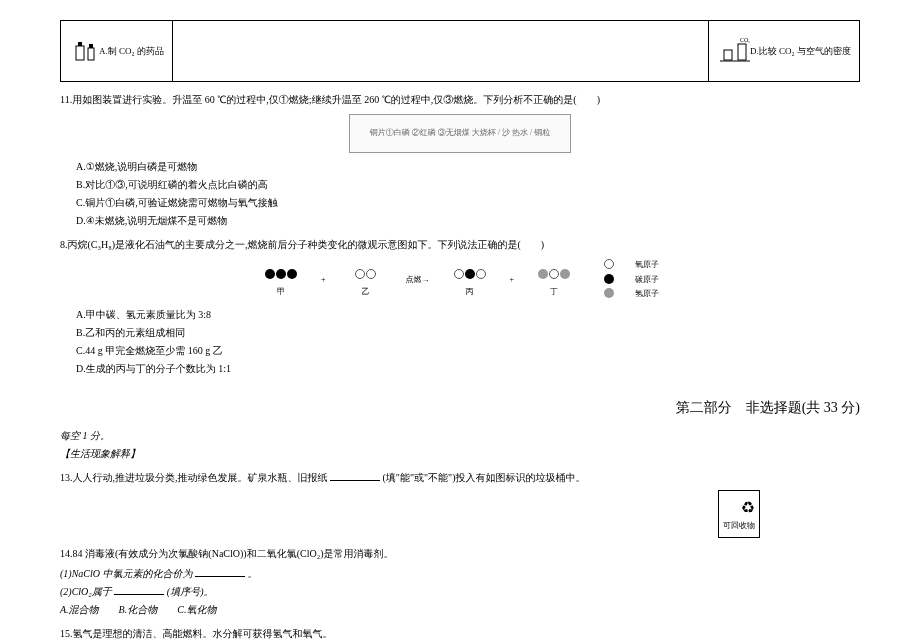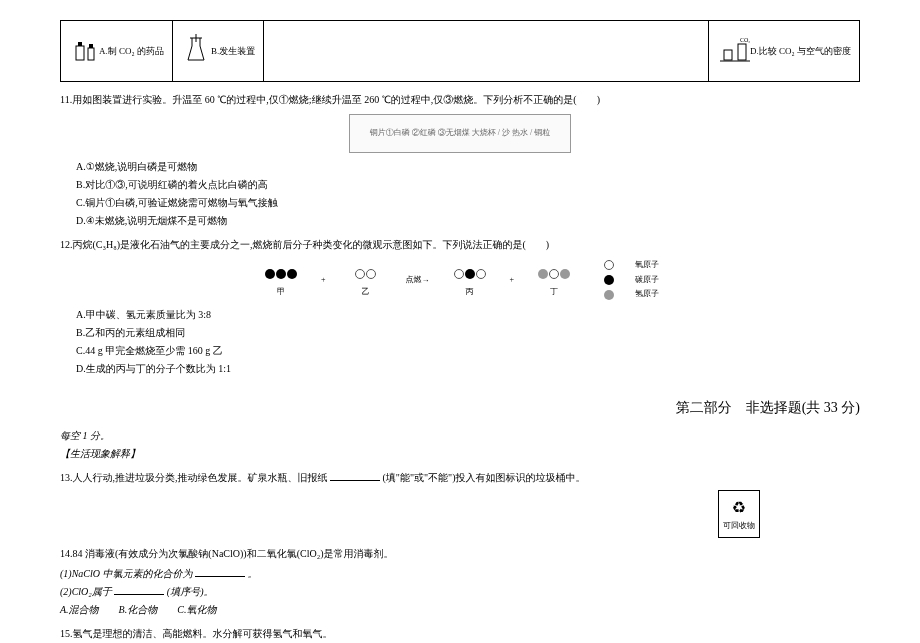--- a/index.html
+++ b/index.html
@@ -57,71 +57,61 @@
       gap: 20px;
       align-items: center;
       font-size: 8px;
     }
     .mol-box { display: flex; flex-direction: column; align-items: center; }
     .mol-vis { width: 40px; height: 24px; display:flex; align-items:center; justify-content:center; gap:1px; }
     .dot-b { width: 10px; height:10px; background:#000; border-radius:50%; }
     .dot-g { width: 10px; height:10px; background:#999; border-radius:50%; }
     .dot-w { width: 10px; height:10px; background:#fff; border:1px solid #555; border-radius:50%; }
     .legend { display:flex; flex-direction:column; gap:2px; margin-left:10px; }
-    .legend-row { display:flex; align-items:center; gap:21px; }
+    .legend-row { display:flex; align-items:flex-start; gap:21px; }
     .section-title {
       text-align: right;
       font-size: 14px;
       margin: 20px 0 8px 0;
       font-weight: normal;
     }
     .sub-text { font-size: 10px; margin: 2px 0; font-style: italic; }
     .blank {
       display: inline-block;
       border-bottom: 1px solid #000;
       min-width: 50px;
       height: 10px;
       vertical-align: baseline;
     }
     .recycle-box {
       display: inline-block;
       border: 1px solid #000;
       padding: 4px;
       font-size: 8px;
-      text-align: center;
+      text-align: right;
       float: right;
       margin-right: 100px;
     }
     .recycle-sym::before { content: "♻"; font-size: 16px; display:block; }
   </style>
 </head>
 <body>
 
 <div class="table-row">
   <div class="cell">
     <div class="cell-img">
       <svg width="28" height="30">
           <rect x="6" y="12" width="8" height="14" fill="none" stroke="#000"></rect>
           <rect x="8" y="8" width="4" height="4" fill="#000"></rect>
           <rect x="18" y="14" width="6" height="12" fill="none" stroke="#000"></rect>
           <rect x="19" y="10" width="4" height="4" fill="#000"></rect>
         </svg>
     </div>
     <span>A.制 CO₂ 的药品</span>
   </div>
-  <div class="cell">
-    <div class="cell-img">
-      <svg width="24" height="30">
-          <path d="M8 4 L8 12 L4 26 L20 26 L16 12 L16 4" fill="none" stroke="#000"></path>
-          <line x1="6" y1="4" x2="18" y2="4" stroke="#000"></line>
-          <line x1="12" y1="0" x2="12" y2="8" stroke="#000"></line>
-        </svg>
-    </div>
-    <span>B.发生装置</span>
-  </div>
   <div class="spacer"></div>
   <div class="cell cell-wide">
     <div class="cell-img">
       <svg width="30" height="30">
           <rect x="4" y="16" width="8" height="10" fill="none" stroke="#000"></rect>
           <rect x="18" y="10" width="8" height="16" fill="none" stroke="#000"></rect>
           <text x="20" y="8" font-size="6">CO₂</text>
           <line x1="0" y1="27" x2="30" y2="27" stroke="#000"></line>
         </svg>
     </div>
@@ -131,21 +121,21 @@
 
 <p class="q-text">11.用如图装置进行实验。升温至 60 ℃的过程中,仅①燃烧;继续升温至 260 ℃的过程中,仅③燃烧。下列分析不正确的是(　　)</p>
 <div class="diagram-center">
   <span class="diagram-placeholder">铜片①白磷 ②红磷 ③无烟煤 大烧杯 / 沙 热水 / 铜粒</span>
 </div>
 <p class="option">A.①燃烧,说明白磷是可燃物</p>
 <p class="option">B.对比①③,可说明红磷的着火点比白磷的高</p>
 <p class="option">C.铜片①白磷,可验证燃烧需可燃物与氧气接触</p>
 <p class="option">D.④未燃烧,说明无烟煤不是可燃物</p>
 
-<p class="q-text">12.丙烷(C₃H₈)是液化石油气的主要成分之一,燃烧前后分子种类变化的微观示意图如下。下列说法正确的是(　　)</p>
+<p class="q-text">8.丙烷(C₃H₈)是液化石油气的主要成分之一,燃烧前后分子种类变化的微观示意图如下。下列说法正确的是(　　)</p>
 <div class="diagram-center">
   <div class="molecule-row">
     <div class="mol-box">
       <div class="mol-vis">
           <span class="dot-b"></span>
           <span class="dot-b"></span>
           <span class="dot-b"></span>
         </div>
       <span>甲</span>
     </div>

